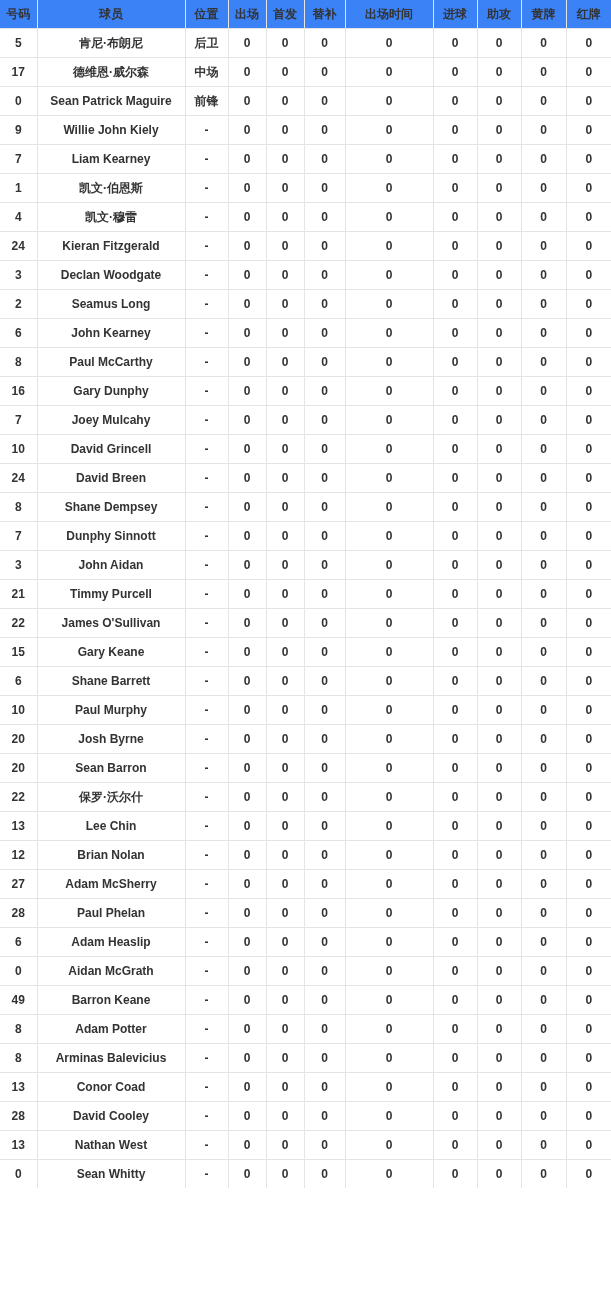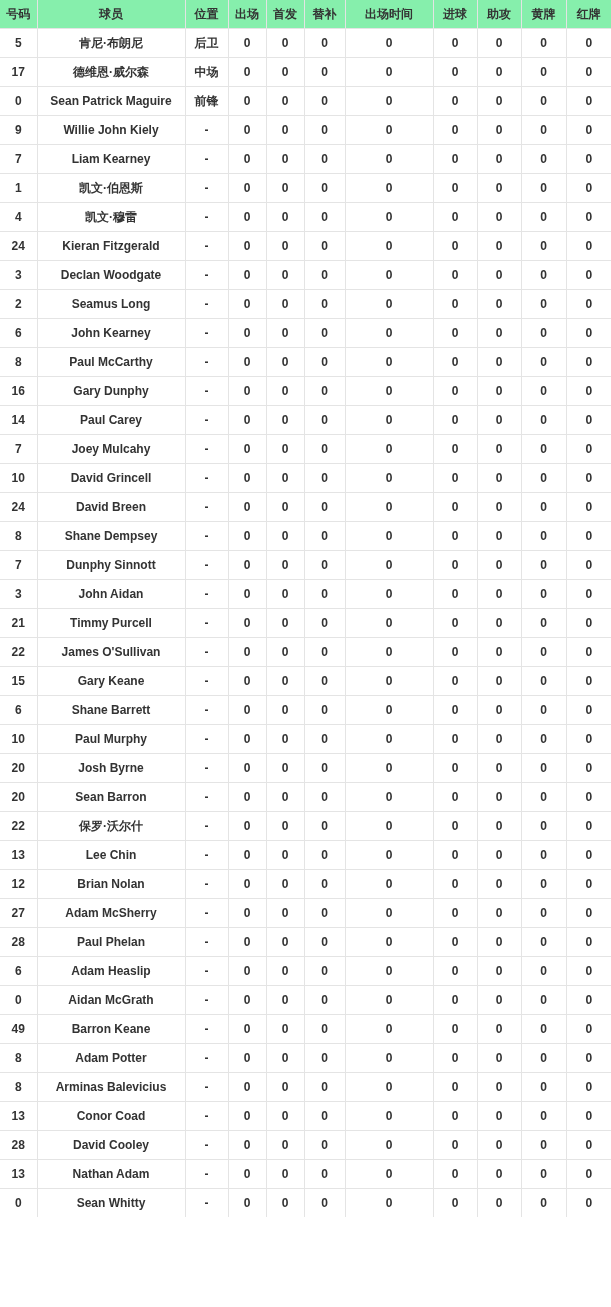--- a/index.html
+++ b/index.html
@@ -26,21 +26,21 @@
     padding: 0 2px;
     text-align: center;
     vertical-align: middle;
     font-size: 12px;
     font-weight: bold;
     color: #333333;
     overflow: hidden;
     white-space: nowrap;
   }
   table.stats thead th {
-    background: #86efac;
+    background: #3b82f6;
     color: #333333;
   }
   table.stats tbody td {
     background: #ffffff;
   }
 </style>
 </head>
 <body>
 
 <div class="page">
@@ -237,33 +237,20 @@
           <td>0</td>
           <td>0</td>
           <td>0</td>
           <td>0</td>
           <td>0</td>
           <td>0</td>
           <td>0</td>
           <td>0</td>
         </tr>
         <tr>
-          <td>14</td>
-          <td>Paul Carey</td>
-          <td>-</td>
-          <td>0</td>
-          <td>0</td>
-          <td>0</td>
-          <td>0</td>
-          <td>0</td>
-          <td>0</td>
-          <td>0</td>
-          <td>0</td>
-        </tr>
-        <tr>
           <td>7</td>
           <td>Joey Mulcahy</td>
           <td>-</td>
           <td>0</td>
           <td>0</td>
           <td>0</td>
           <td>0</td>
           <td>0</td>
           <td>0</td>
           <td>0</td>
@@ -576,21 +563,21 @@
           <td>0</td>
           <td>0</td>
           <td>0</td>
           <td>0</td>
           <td>0</td>
           <td>0</td>
           <td>0</td>
         </tr>
         <tr>
           <td>13</td>
-          <td>Nathan Adam</td>
+          <td>Nathan West</td>
           <td>-</td>
           <td>0</td>
           <td>0</td>
           <td>0</td>
           <td>0</td>
           <td>0</td>
           <td>0</td>
           <td>0</td>
           <td>0</td>
         </tr>

